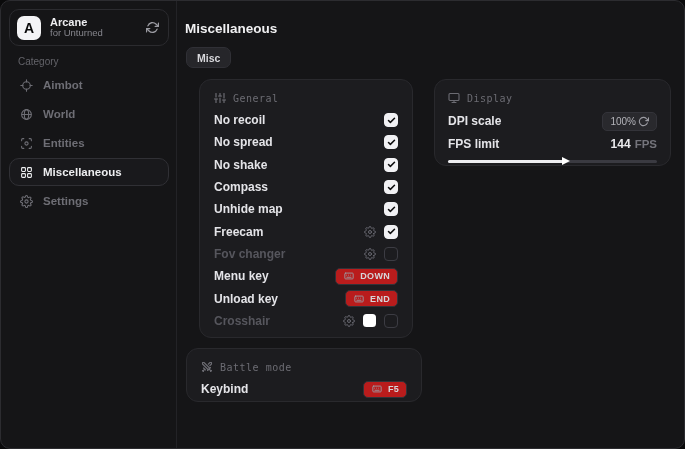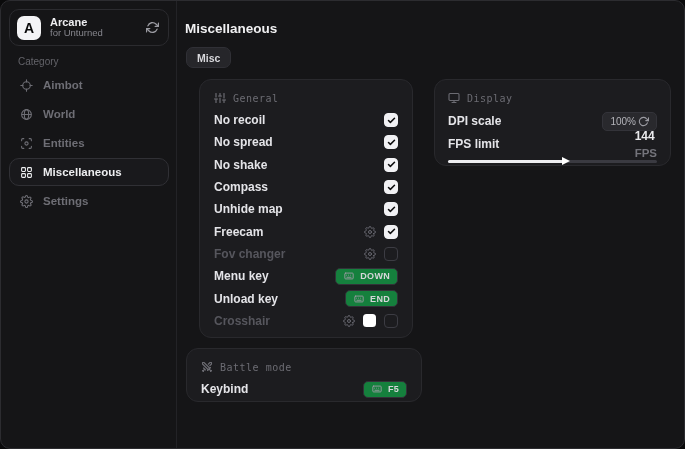--- a/index.html
+++ b/index.html
@@ -45,30 +45,30 @@
   .gear-btn { width:12px; height:12px; color:#686870; cursor:pointer; display:block; }
   .gear-btn svg { width:12px; height:12px; display:block; }
 
   .checkbox { width:14px; height:14px; border-radius:4px; border:1.5px solid #3c3c43; display:grid; place-items:center; cursor:pointer; }
   .checkbox .check { display:none; width:9px; height:9px; color:#0d0d0e; }
   .checkbox.checked { background:#f1f1f4; border-color:#f1f1f4; }
   .checkbox.checked .check { display:block; }
 
   .swatch { width:13px; height:13px; border-radius:3.5px; background:#ffffff; cursor:pointer; }
 
-  .kbadge { height:17px; padding:0 7px; border-radius:5px; background:#15803d; border:1px solid #323238; display:inline-flex; align-items:center; gap:5px; cursor:pointer; }
+  .kbadge { height:17px; padding:0 7px; border-radius:5px; background:#b91c1c; border:1px solid #323238; display:inline-flex; align-items:center; gap:5px; cursor:pointer; }
   .kbadge svg { width:12px; height:10px; color:#9a9aa2; }
   .kbadge span { font-size:9px; font-weight:700; color:#d6d6da; letter-spacing:.3px; }
 
   .drow { height:24px; display:flex; align-items:center; justify-content:space-between; }
   .drow2 { height:22px; display:flex; align-items:center; justify-content:space-between; }
   .dpi-ctl { height:19px; padding:0 7px; border-radius:5px; background:#29292d; border:1px solid #333339; display:inline-flex; align-items:center; gap:2px; cursor:pointer; }
   .dpi-val { font-size:10px; color:#b4b4ba; }
   .dpi-ctl svg { width:11px; height:11px; color:#9b9ba2; }
-  .fps-val { display:flex; gap:4px; align-items:baseline;flex-direction:column; }
+  .fps-val { display:flex; gap:4px; align-items:baseline; }
   .fps-num { font-size:12px; font-weight:700; color:#eaeaed; }
   .fps-unit { font-size:11.5px; font-weight:600; color:#74747b; }
   .slider { position:relative; height:12px; display:flex; align-items:center; cursor:pointer; }
   .slider-track { position:relative; width:100%; height:3px; border-radius:2px; background:#3a3a41; }
   .slider-fill { position:absolute; left:0; top:0; height:3px; border-radius:2px; background:#ededf0; }
   .slider-thumb { position:absolute; right:-7px; top:50%; transform:translateY(-50%); width:0; height:0; border-top:4.5px solid transparent; border-bottom:4.5px solid transparent; border-left:8px solid #ffffff; }
 </style>
 </head>
 <body>
 

